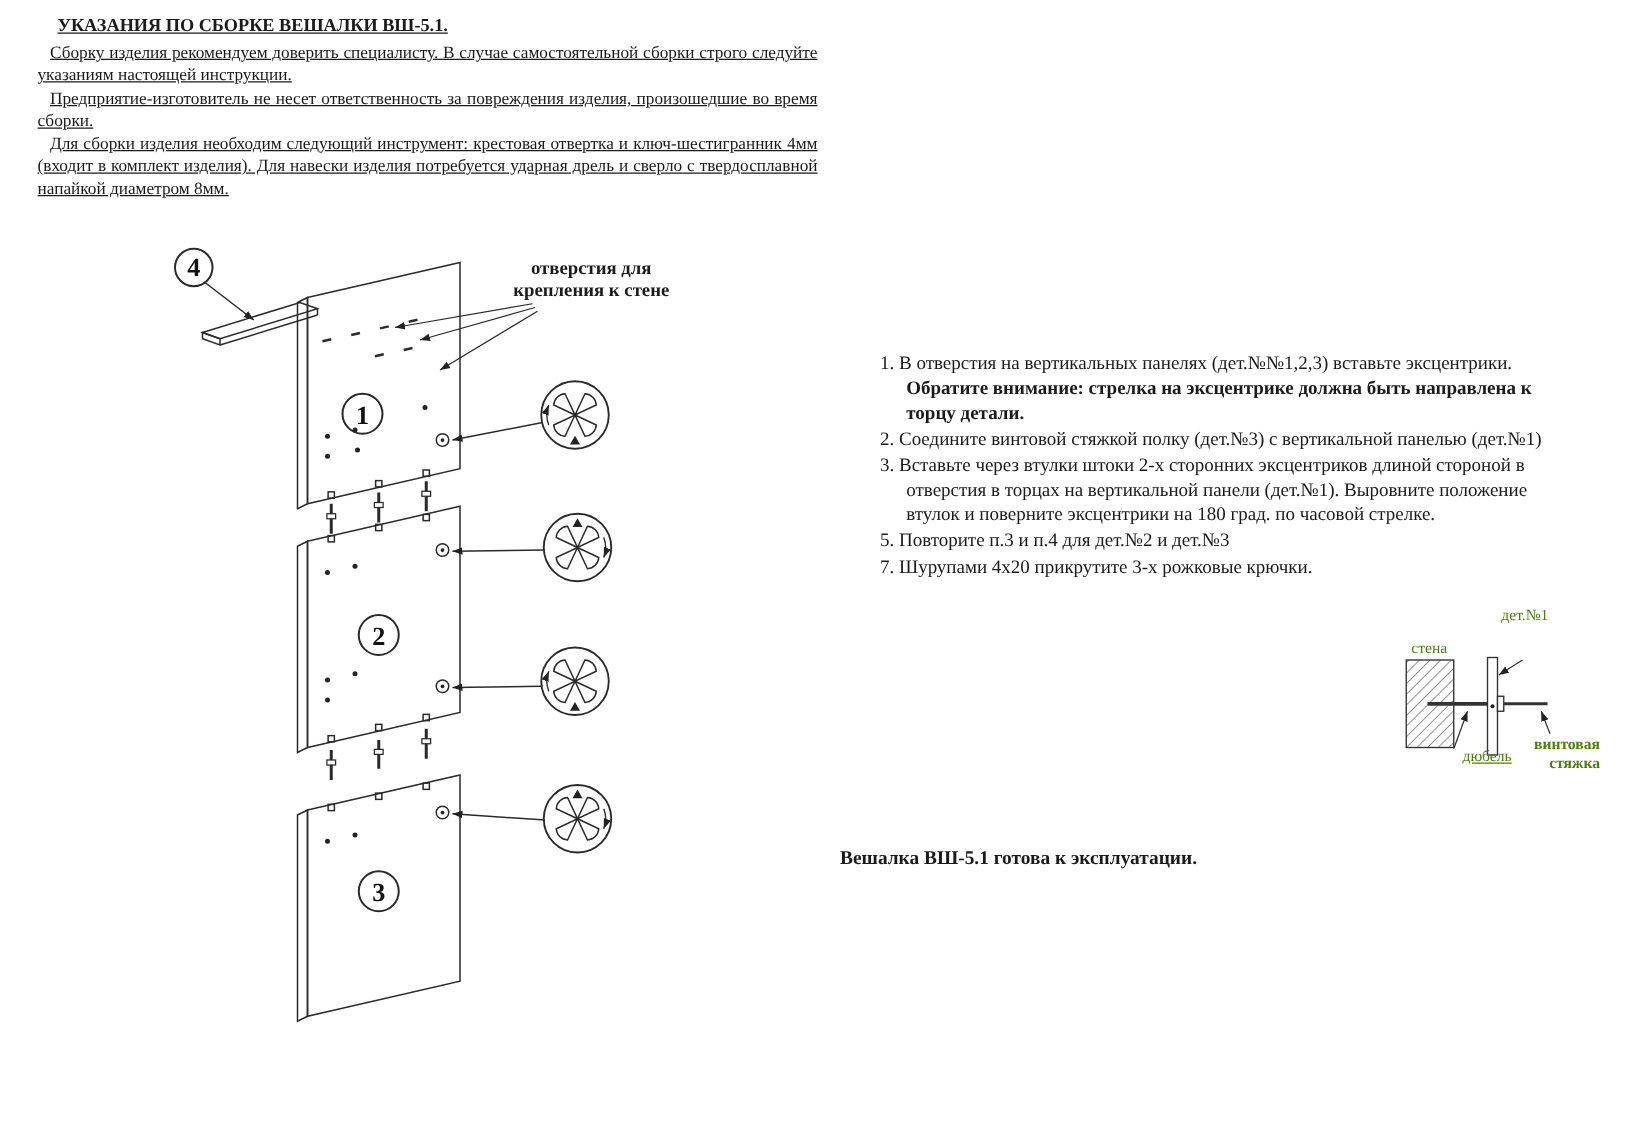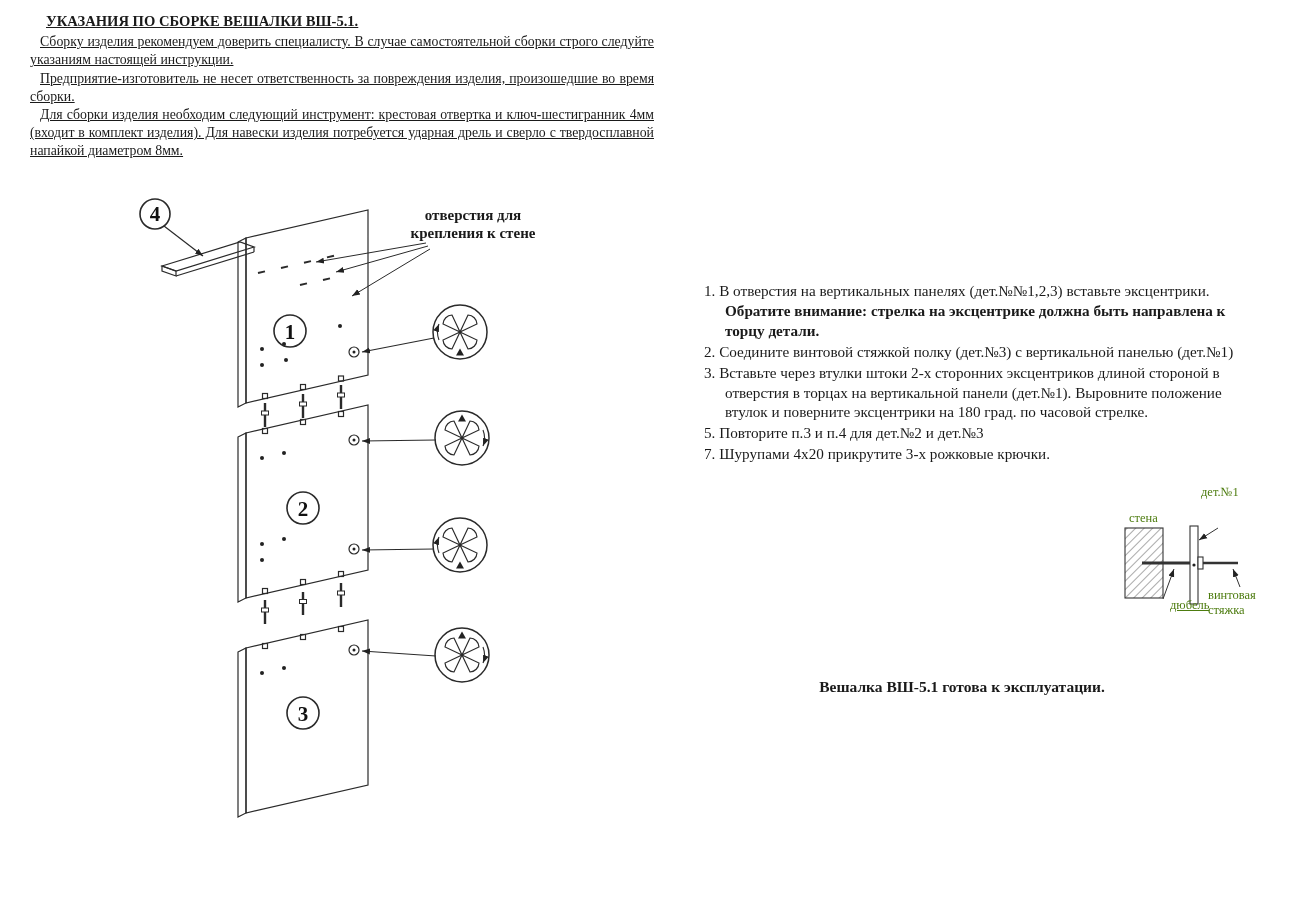--- a/index.html
+++ b/index.html
@@ -31,24 +31,24 @@
     position:absolute; left:672px; top:281px; width:588px;
     font-size:15.2px; line-height:1.31;
   }
   .step { padding-left:21px; text-indent:-21px; margin-bottom:1px;margin-left:32px; }
   .step b { font-weight:bold; }
   .wall-svg { position:absolute; left:1115px; top:505px; }
   .wall-label { position:absolute; font-size:12.5px; line-height:1.2; color:#4d7c0f; }
   .wl-stena { left:1129px; top:511px; }
   .wl-det   { left:1201px; top:485px; }
   .wl-dowel { left:1170px; top:598px;text-decoration:underline; }
-  .wl-tie   { left:1208px; top:588px; width:72px; text-align:left; }
+  .wl-tie   { left:1208px; top:588px; width:72px; text-align:right;font-weight:bold; }
   .footer {
     position:absolute; left:672px; top:678px; width:580px;
-    text-align:center; font-weight:bold; font-size:15.5px;
+    text-align:left; font-weight:bold; font-size:15.5px;
   }
 </style>
 </head>
 <body>
 
 <div class="intro">
   <h1>УКАЗАНИЯ ПО СБОРКЕ ВЕШАЛКИ ВШ-5.1.</h1>
   <p>Сборку изделия рекомендуем доверить специалисту. В случае самостоятельной сборки строго следуйте указаниям настоящей инструкции.</p>
   <p>Предприятие-изготовитель не несет ответственность за повреждения изделия, произошедшие во время сборки.</p>
   <p>Для сборки изделия необходим следующий инструмент: крестовая отвертка и ключ-шестигранник 4мм (входит в комплект изделия). Для навески изделия потребуется ударная дрель и сверло с твердосплавной напайкой диаметром 8мм.</p>

